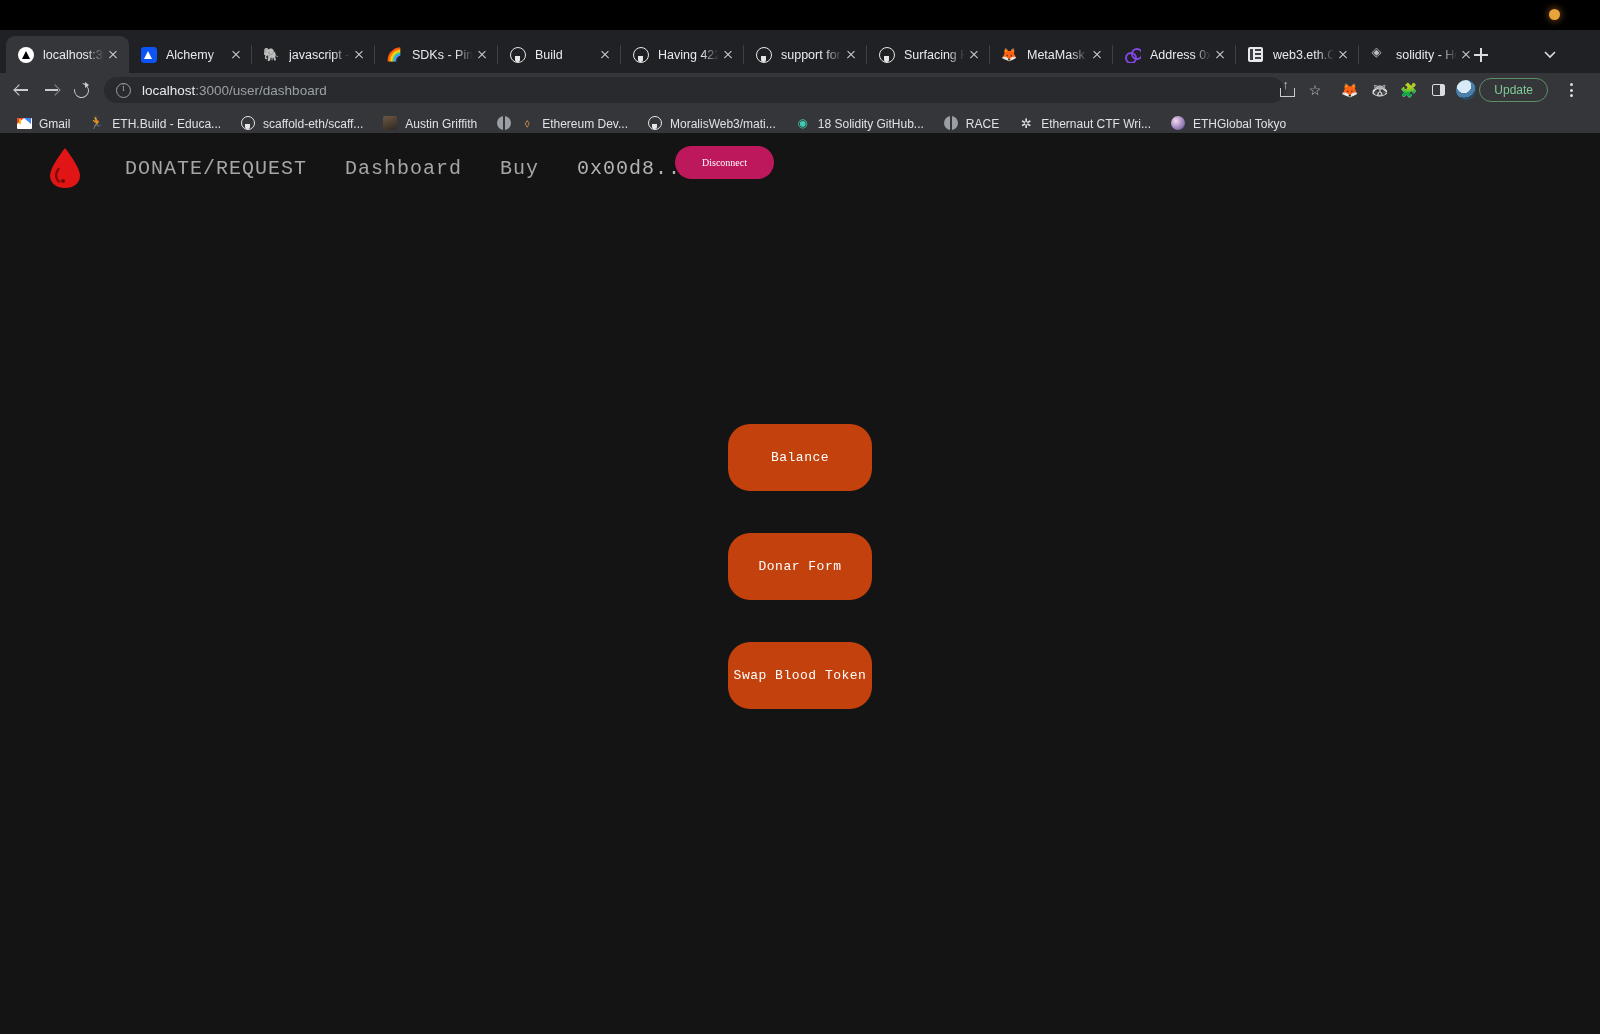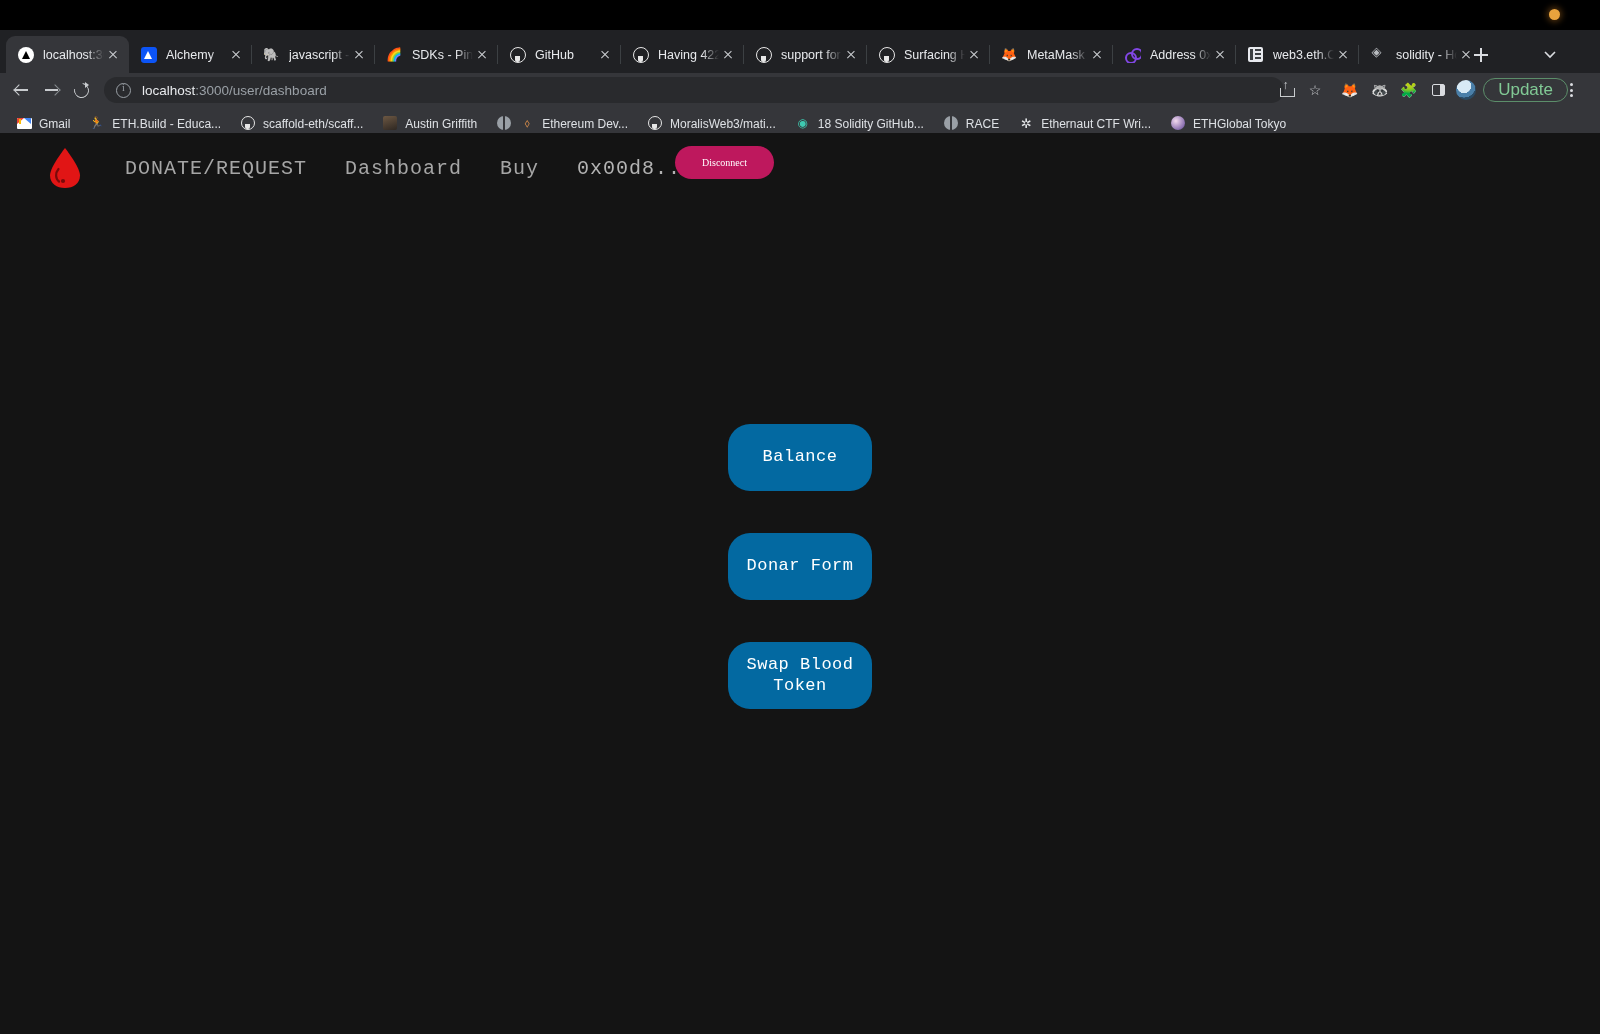--- a/index.html
+++ b/index.html
@@ -239,25 +239,25 @@
   }
   .panel-glyph::after {
     content: ""; position: absolute; right: 0; top: 0; bottom: 0;
     width: 4px; background: #dadce0;
   }
   .avatar-circle {
     width: 20px; height: 20px; border-radius: 50%;
     background: radial-gradient(circle at 40% 30%, #d8eaf5 0 38%, #4a7fa8 39% 62%, #2a4a63 63% 100%);
   }
   .update-pill {
-    position: absolute; right: 32px; top: 5px;
+    position: absolute; right: 52px; top: 5px;
     height: 24px; padding: 0 14px;
     border: 1px solid #5c8e6a; border-radius: 13px;
     display: flex; align-items: center;
-    font-size: 17px; color: #81c995;
+    font-size: 12px; color: #81c995;
   }
   .kebab {
     position: absolute; right: 20px; top: 6px;
     width: 18px; height: 22px;
     display: flex; flex-direction: column; align-items: center; justify-content: center; gap: 2.6px;
   }
   .kebab span { width: 3px; height: 3px; border-radius: 50%; background: #dadce0; display: block; }
 
   
   .bookmarks {
@@ -358,25 +358,25 @@
     font-family: "Liberation Serif", serif;
     font-size: 17px; color: #ededed;
   }
 
   .btn-stack {
     position: absolute; left: 0; right: 0; top: 291px;
     display: flex; flex-direction: column; align-items: center;
   }
   .big-btn {
     width: 144px; min-height: 67px;
-    background: #0369a1; border: none;
+    background: #c2410c; border: none;
     border-radius: 22px;
     color: #ffffff;
     font-family: "Liberation Mono", monospace;
-    font-size: 17px; line-height: 1.2;
+    font-size: 13px; line-height: 1.2;
     letter-spacing: 0.5px;
     display: flex; align-items: center; justify-content: center;
     text-align: center;
     margin-bottom: 42px;
     padding: 6px 4px;
     white-space: pre-line;
   }
 </style>
 </head>
 <body>
@@ -421,21 +421,21 @@
       <span class="tab-title">SDKs - Pina</span>
       <span class="tab-close">
           <span class="xglyph"></span>
         </span>
     </div>
 
     <div class="tab">
       <span class="tab-fav">
           <span class="fav-gh"></span>
         </span>
-      <span class="tab-title">GitHub</span>
+      <span class="tab-title">Build</span>
       <span class="tab-close">
           <span class="xglyph"></span>
         </span>
     </div>
 
     <div class="tab">
       <span class="tab-fav">
           <span class="fav-gh"></span>
         </span>
       <span class="tab-title">Having 422</span>

